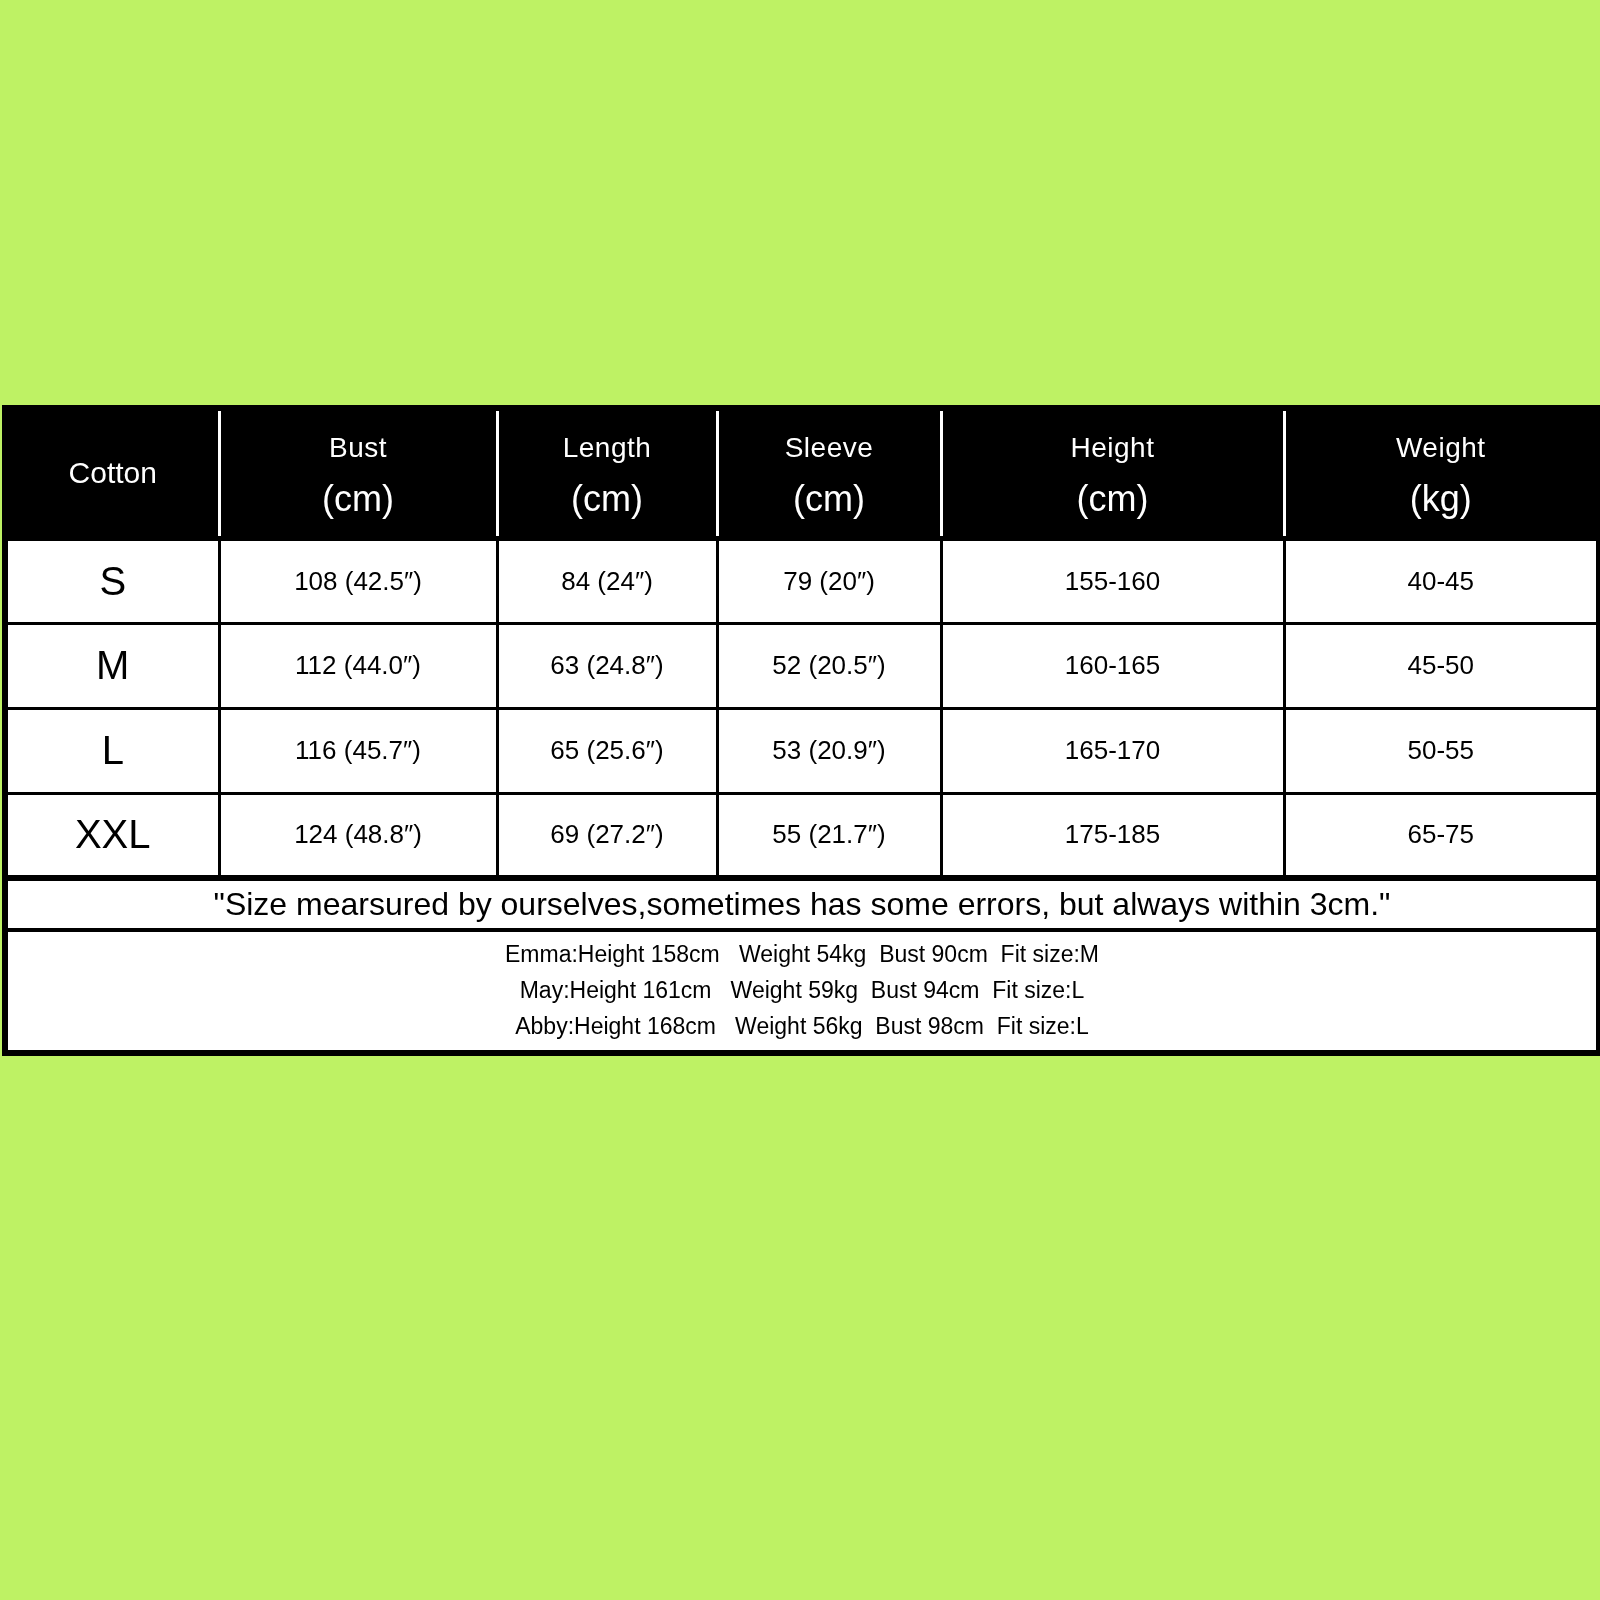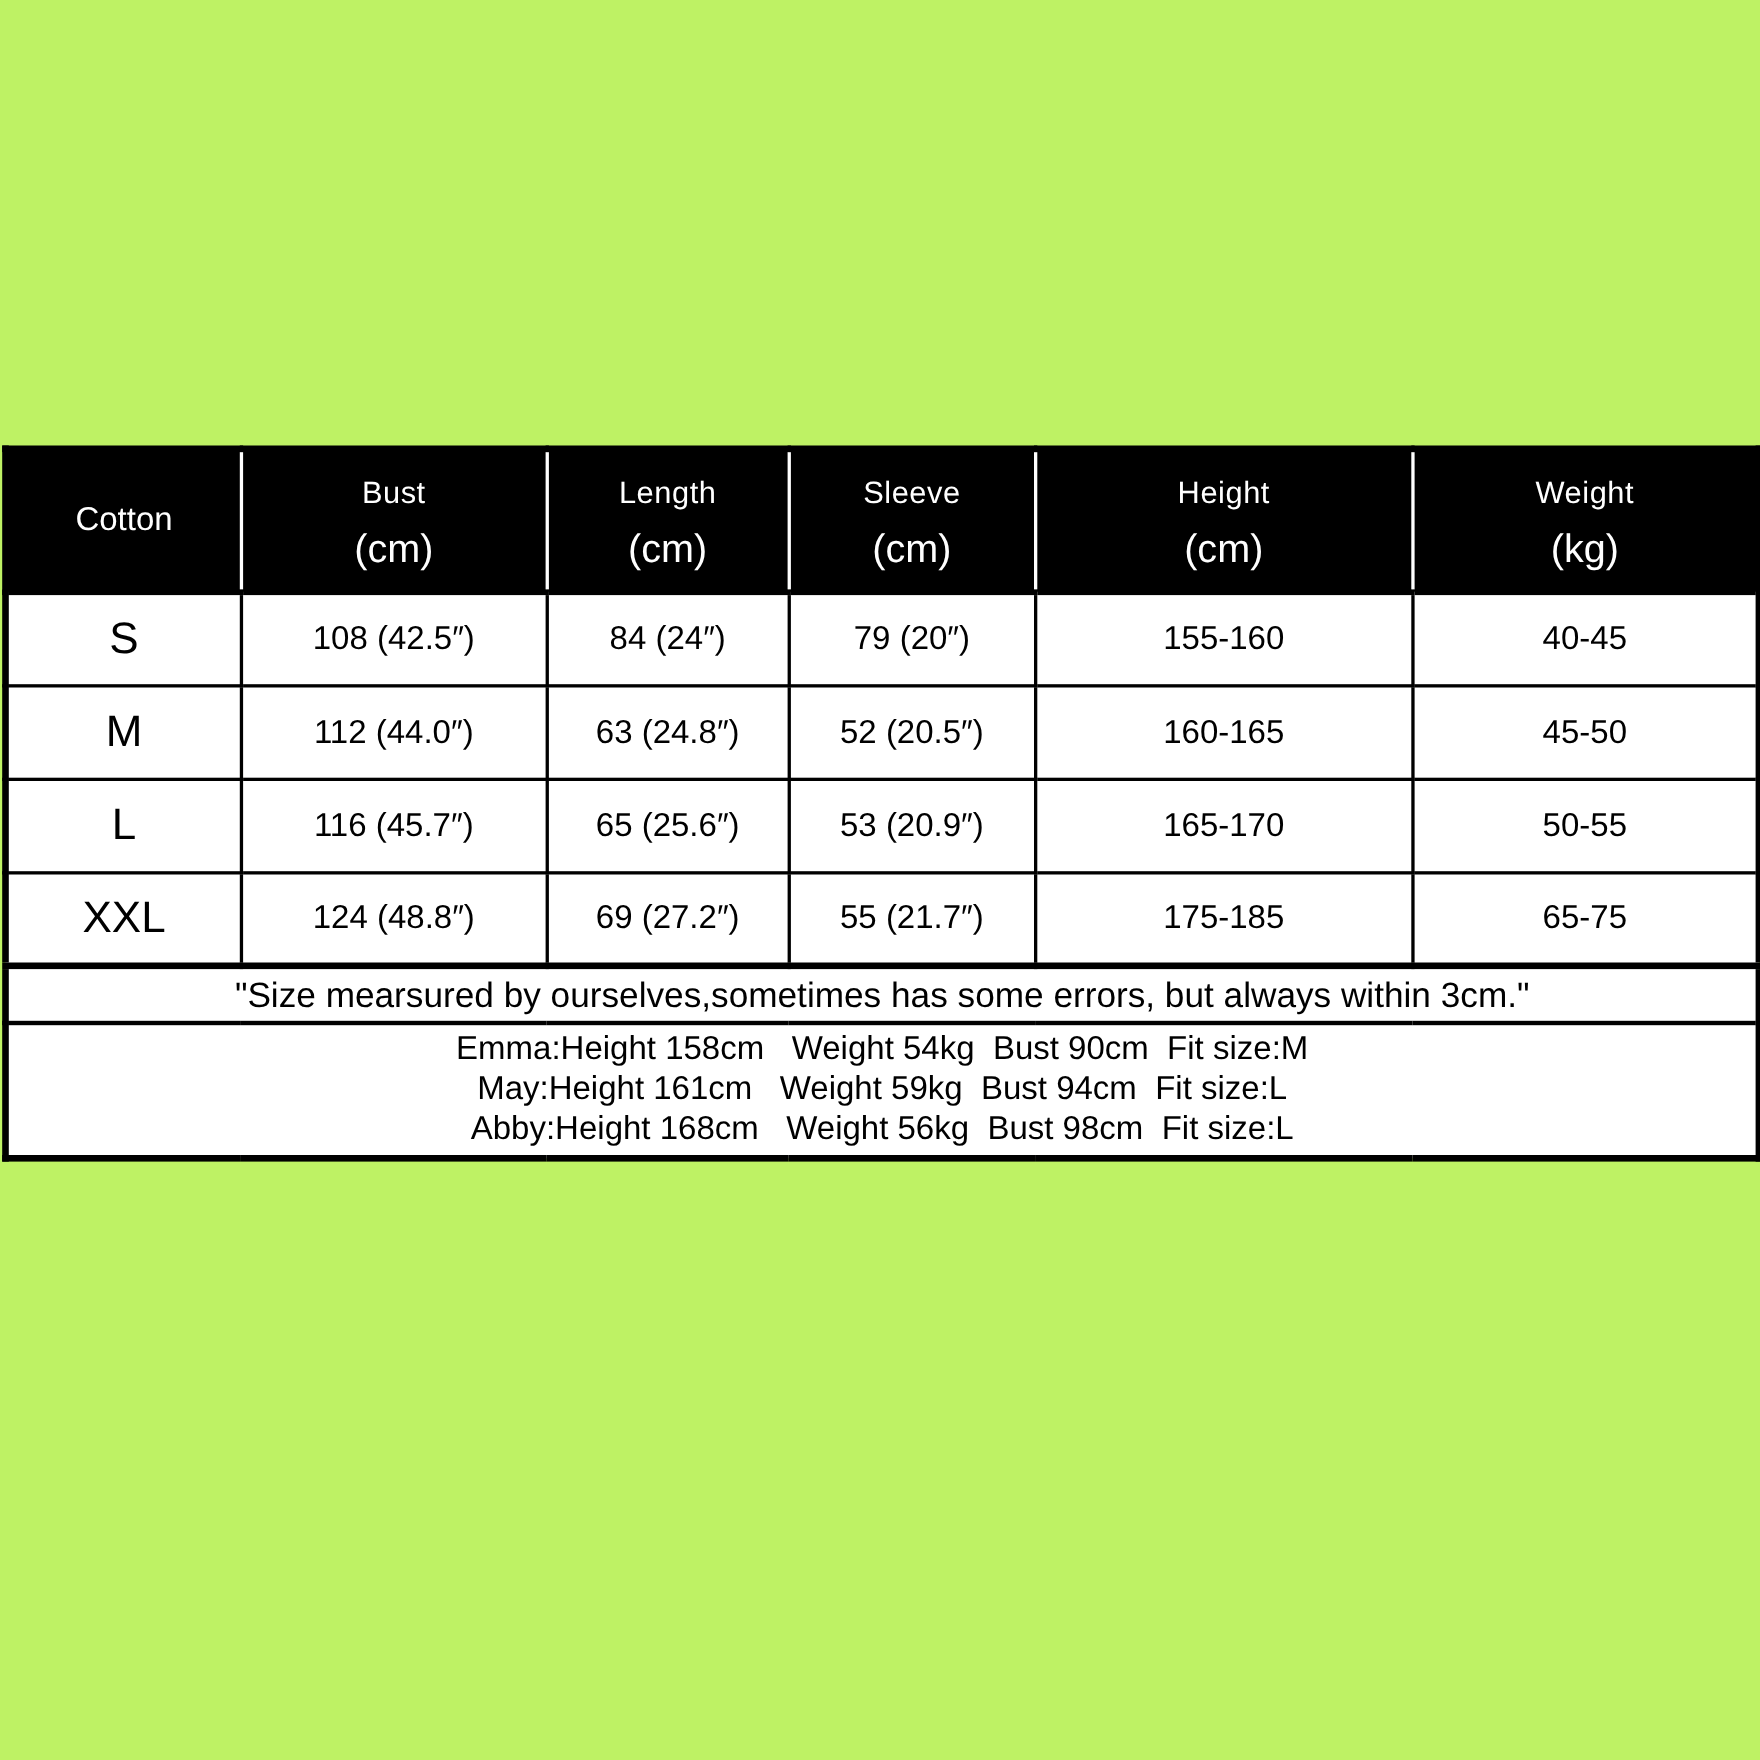--- a/index.html
+++ b/index.html
@@ -37,21 +37,21 @@
   th.hcell + th.hcell { border-left: 3px solid #ffffff; }
   .h-name { font-size: 28px; line-height: 46px; letter-spacing: 0.5px; }
   .h-unit { font-size: 36px; line-height: 44px; margin-top: 6px; }
   .material-label { font-size: 30px; }
   
   tr.data-row { height: 85px; }
   td.cell {
     border: 3px solid #000000;
     text-align: center;
     vertical-align: middle;
-    font-size: 30px;
+    font-size: 26px;
     background: #ffffff;
     padding: 0;
   }
   td.size-cell { font-size: 40px; }
   tr.data-row:first-of-type td.cell { border-top: 5px solid #000000; }
   
   tr.note-row { height: 52px; }
   td.note-cell {
     border-top: 6px solid #000000;
     border-bottom: 4px solid #000000;
@@ -63,21 +63,21 @@
   }
   
   tr.models-row { height: 110px; }
   td.models-cell {
     text-align: center;
     vertical-align: middle;
     background: #ffffff;
     padding: 4px 0 6px 0;
   }
   .model-line {
-    font-size: 30px;
+    font-size: 23px;
     line-height: 36px;
     white-space: pre;
   }
 </style>
 </head>
 <body>
 
 <div class="canvas">
   <table class="size-table">
     <colgroup>

